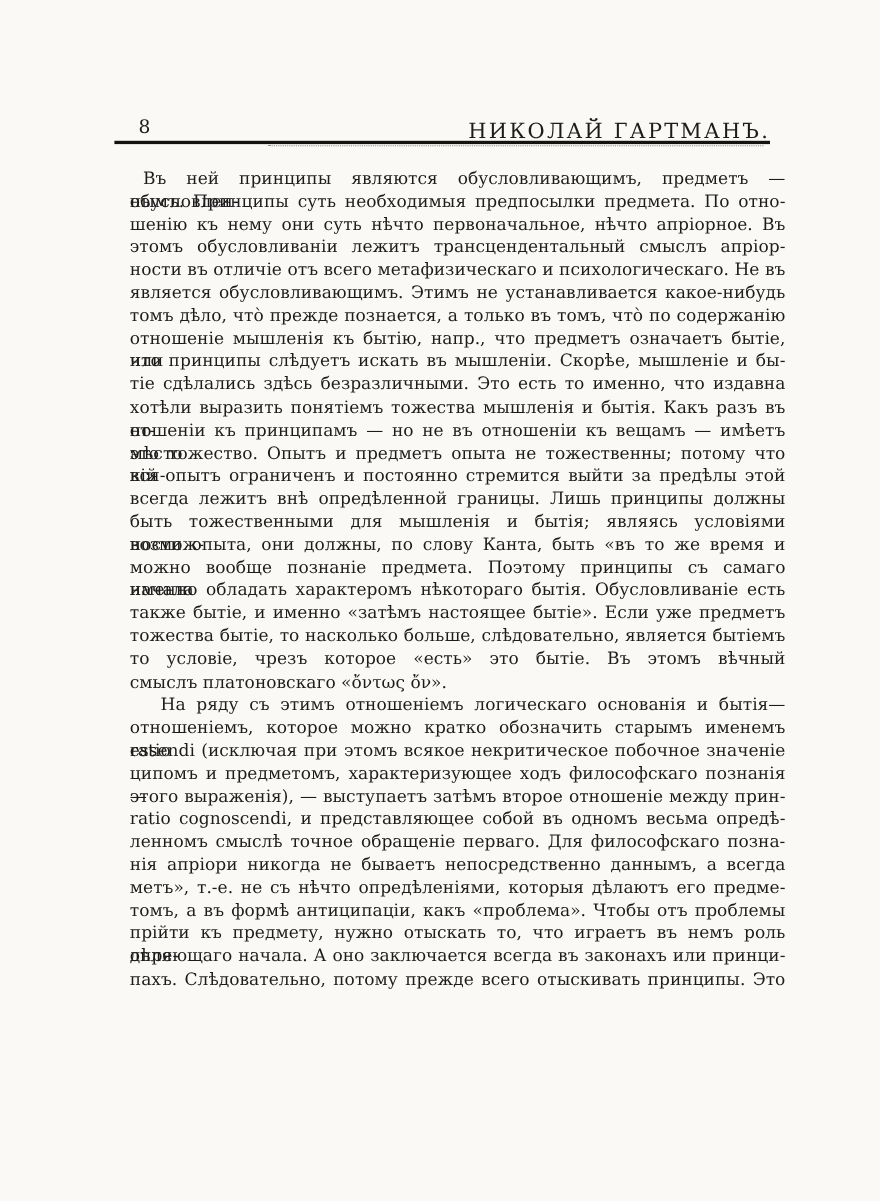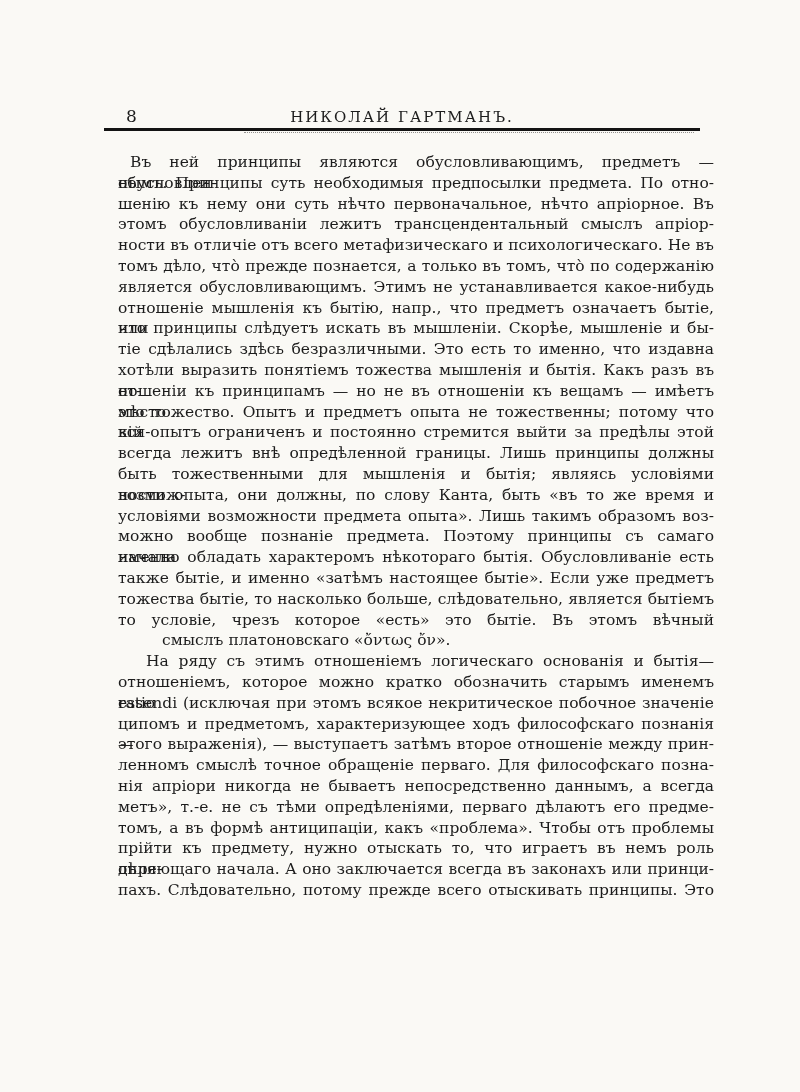--- a/index.html
+++ b/index.html
@@ -30,22 +30,22 @@
     position: absolute;
     left: 22px;
     top: 0;
     font-size: 17px;
   }
   .running-title {
     position: absolute;
     left: 0;
     right: 0;
     top: 2px;
-    text-align: center;
-    font-size: 15px;
+    text-align: right;
+    font-size: 19px;
     letter-spacing: 2px;
   }
   .rule {
     position: absolute;
     top: 128px;
     left: 104px;
     width: 596px;
     height: 2.6px;
     background: #131313;
   }
@@ -67,69 +67,68 @@
   }
   .line {
     text-align: justify;
     text-align-last: justify;
     white-space: normal;
     height: 20.8px;
     overflow: visible;
   }
   .line.flush {
     text-align-last: left;
-    margin-left: 44px;
   }
   .para.p0 .line.indent { text-indent: 12px; }
   .para.p1 .line.indent { text-indent: 28px; }
 </style>
 </head>
 <body>
 
 <div class="page">
   <div class="header">
     <span class="pagenum">8</span>
     <span class="running-title">НИКОЛАЙ ГАРТМАНЪ.</span>
   </div>
   <div class="rule"></div>
   <div class="body-block">
     <div class="para p0">
         <div class="line indent">Въ ней принципы являются обусловливающимъ, предметъ — обусловлен-</div>
         <div class="line">нымъ. Принципы суть необходимыя предпосылки предмета. По отно-</div>
         <div class="line">шенію къ нему они суть нѣчто первоначальное, нѣчто апріорное. Въ</div>
         <div class="line">этомъ обусловливаніи лежитъ трансцендентальный смыслъ апріор-</div>
         <div class="line">ности въ отличіе отъ всего метафизическаго и психологическаго. Не въ</div>
+        <div class="line">является обусловливающимъ. Этимъ не устанавливается какое-нибудь</div>
         <div class="line">томъ дѣло, что̀ прежде познается, а только въ томъ, что̀ по содержанію</div>
-        <div class="line">является обусловливающимъ. Этимъ не устанавливается какое-нибудь</div>
         <div class="line">отношеніе мышленія къ бытію, напр., что предметъ означаетъ бытіе, или</div>
         <div class="line">что принципы слѣдуетъ искать въ мышленіи. Скорѣе, мышленіе и бы-</div>
         <div class="line">тіе сдѣлались здѣсь безразличными. Это есть то именно, что издавна</div>
         <div class="line">хотѣли выразить понятіемъ тожества мышленія и бытія. Какъ разъ въ от-</div>
         <div class="line">ношеніи къ принципамъ — но не въ отношеніи къ вещамъ — имѣетъ мѣсто</div>
         <div class="line">это тожество. Опытъ и предметъ опыта не тожественны; потому что вся-</div>
         <div class="line">кій опытъ ограниченъ и постоянно стремится выйти за предѣлы этой</div>
         <div class="line">всегда лежитъ внѣ опредѣленной границы. Лишь принципы должны</div>
         <div class="line">быть тожественными для мышленія и бытія; являясь условіями возмож-</div>
         <div class="line">ности опыта, они должны, по слову Канта, быть «въ то же время и</div>
-        <div class="line">условіями возможности предмета опыта». Лишь такимъ образомъ воз-</div>
         <div class="line">можно вообще познаніе предмета. Поэтому принципы съ самаго начала</div>
         <div class="line">именно обладать характеромъ нѣкотораго бытія. Обусловливаніе есть</div>
         <div class="line">также бытіе, и именно «затѣмъ настоящее бытіе». Если уже предметъ</div>
         <div class="line">тожества бытіе, то насколько больше, слѣдовательно, является бытіемъ</div>
         <div class="line">то условіе, чрезъ которое «есть» это бытіе. Въ этомъ вѣчный</div>
         <div class="line flush">смыслъ платоновскаго «ὄντως ὄν».</div>
       </div>
     <div class="para p1">
         <div class="line indent">На ряду съ этимъ отношеніемъ логическаго основанія и бытія—</div>
         <div class="line">отношеніемъ, которое можно кратко обозначить старымъ именемъ ratio</div>
         <div class="line">essendi (исключая при этомъ всякое некритическое побочное значеніе</div>
         <div class="line">ципомъ и предметомъ, характеризующее ходъ философскаго познанія—</div>
         <div class="line">этого выраженія), — выступаетъ затѣмъ второе отношеніе между прин-</div>
+        <div class="line">ratio cognoscendi, и представляющее собой въ одномъ весьма опредѣ-</div>
         <div class="line">ленномъ смыслѣ точное обращеніе перваго. Для философскаго позна-</div>
         <div class="line">нія апріори никогда не бываетъ непосредственно даннымъ, а всегда</div>
-        <div class="line">метъ», т.-е. не съ тѣми опредѣленіями, перваго дѣлаютъ его предме-</div>
+        <div class="line">метъ», т.-е. не съ нѣчто опредѣленіями, которыя дѣлаютъ его предме-</div>
         <div class="line">томъ, а въ формѣ антиципаціи, какъ «проблема». Чтобы отъ проблемы</div>
         <div class="line">прійти къ предмету, нужно отыскать то, что играетъ въ немъ роль опре-</div>
         <div class="line">дѣляющаго начала. А оно заключается всегда въ законахъ или принци-</div>
         <div class="line">пахъ. Слѣдовательно, потому прежде всего отыскивать принципы. Это</div>
       </div>
   </div>
 </div>
 
 </body></html>

